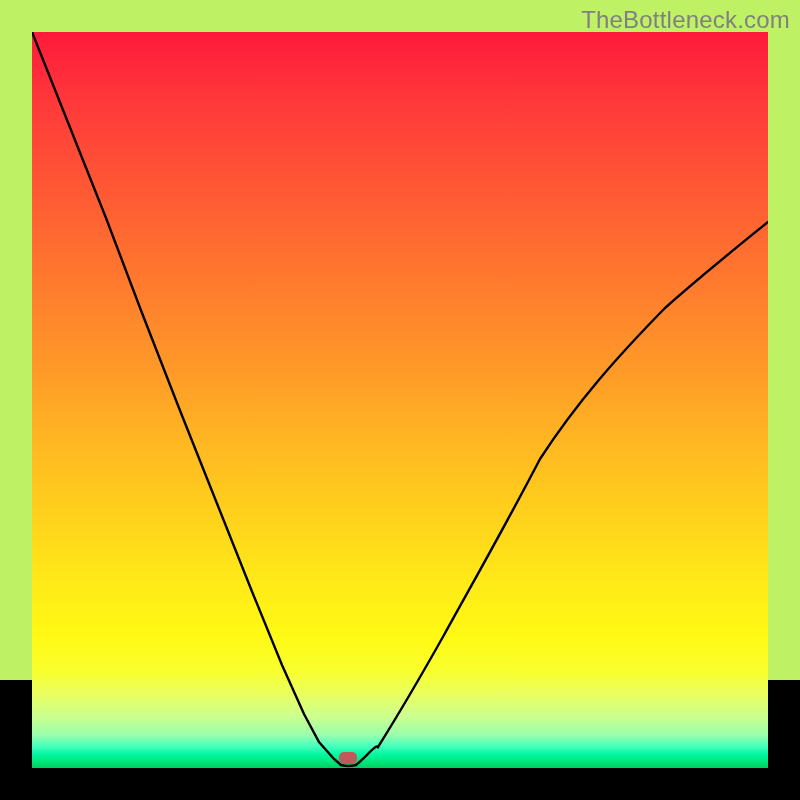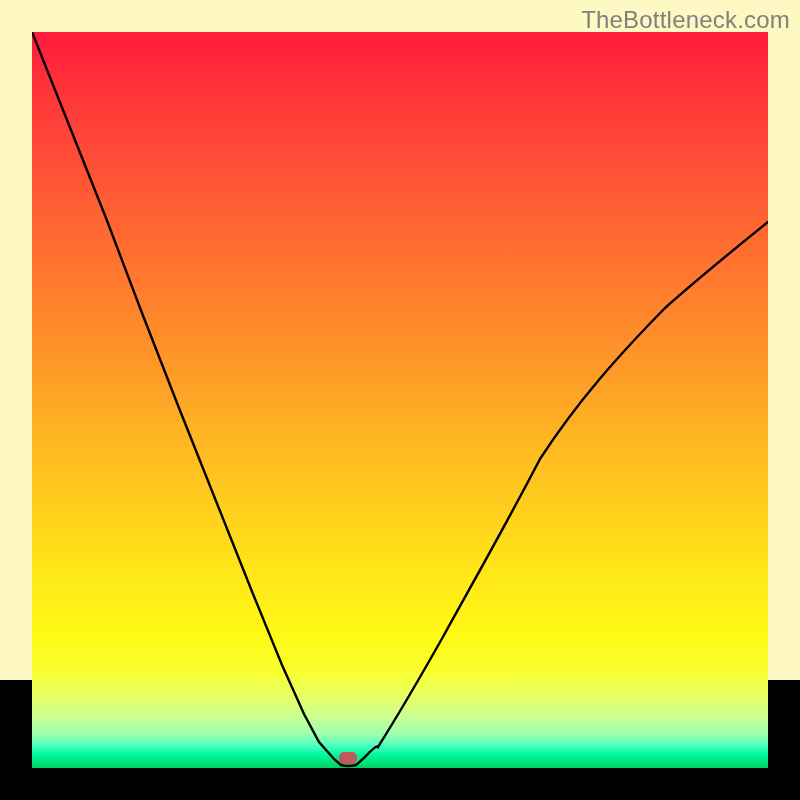--- a/index.html
+++ b/index.html
@@ -9,21 +9,21 @@
     height: 800px;
     background: #000;
     font-family: Arial, Helvetica, sans-serif;
     overflow: hidden;
   }
   .frame {
     position: absolute;
     top: 0; left: 0;
     width: 800px;
     height: 680px;
-    background: #fef9c3;
+    background: #bef264;
   }
   .plot {
     position: absolute;
     top: 32px;
     left: 32px;
     width: 736px;
     height: 736px;
     background: linear-gradient(to bottom,
       #ff1a3c 0%,
       #ff3a3a 10%,

